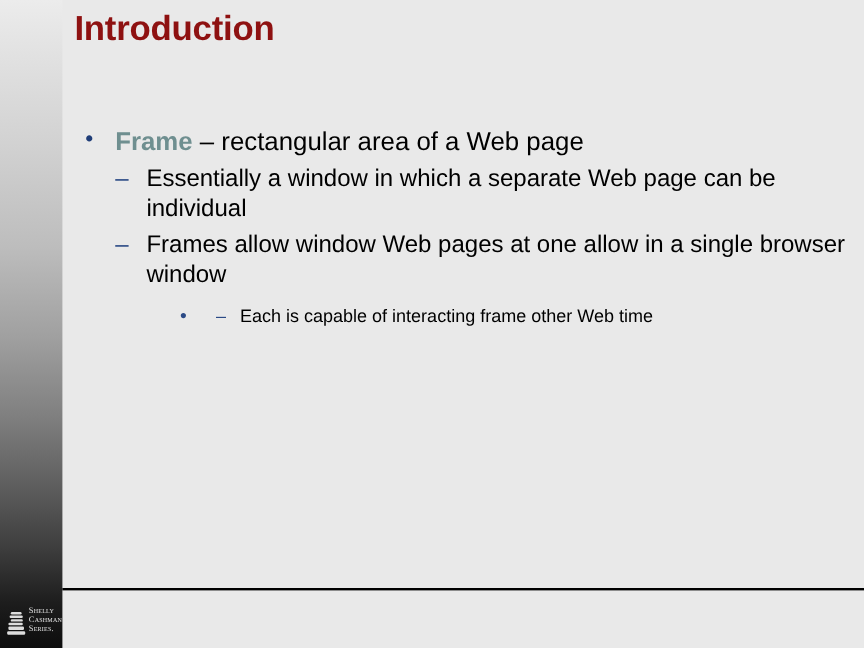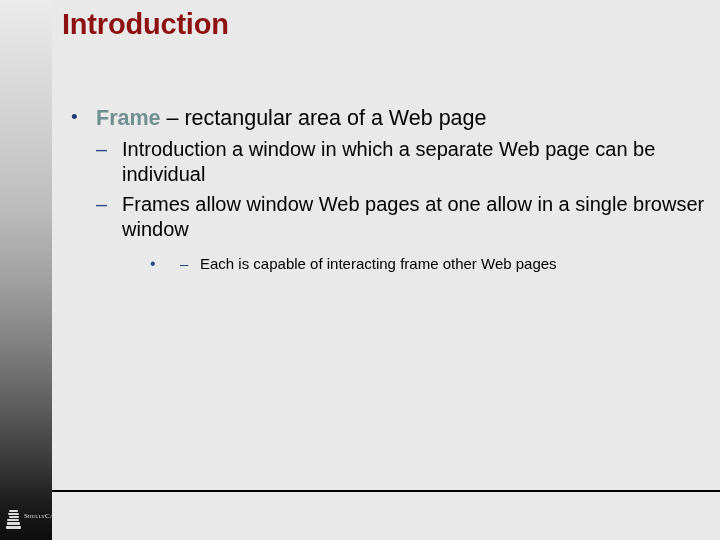--- a/index.html
+++ b/index.html
@@ -79,21 +79,21 @@
   }
   #logo-books i:nth-child(1) { width: 9px;  margin-left: 3px; }
   #logo-books i:nth-child(2) { width: 11px; margin-left: 2px; }
   #logo-books i:nth-child(3) { width: 10px; margin-left: 3px; }
   #logo-books i:nth-child(4) { width: 12px; margin-left: 1px; }
   #logo-books i:nth-child(5) { width: 13px; margin-left: 1px; height: 3px; }
   #logo-books i:nth-child(6) { width: 15px; margin-left: 0px; height: 3px; }
 
   #logo-words {
     display: flex;
-    flex-direction: row;
+    flex-direction: column;
     justify-content: space-between;
     line-height: 1.08;
   }
   #logo-words span {
     font-family: "Liberation Serif", serif;
     font-size: 7px;
     letter-spacing: 0.2px;
     color: #e6e6e6;
     font-variant: small-caps;
     text-transform: capitalize;
@@ -220,36 +220,36 @@
     <div class="lvl1">
       <span class="mk">•</span>
       <span class="txt">
         <span class="kw-frame">Frame</span><span> – </span><span class="u">rectangular area</span><span> of a Web page</span>
       </span>
     </div>
 
     <div class="lvl2">
       <span class="mk">–</span>
       <span class="txt">
-        <span>Introduction a </span><span class="u">window</span><span> in which a </span><span class="u">separate Web page</span><span> can be </span><span class="u">individual</span>
+        <span>Essentially a </span><span class="u">window</span><span> in which a </span><span class="u">separate Web page</span><span> can be </span><span class="u">individual</span>
       </span>
     </div>
 
     <div class="lvl2">
       <span class="mk">–</span>
       <span class="txt">
         <span class="u">Frames</span><span> allow </span><span class="u">window</span><span> Web pages </span><span class="u">at one allow</span><span> in a </span><span class="u">single</span><span> browser window</span>
       </span>
     </div>
 
     <div class="lvl3">
       <span class="mk">•</span>
     </div>
 
     <div class="lvl4">
       <span class="mk">–</span>
       <span class="txt">
-        <span>Each is capable of </span><span class="u">interacting</span><span> frame </span><span class="u">other Web pages</span>
+        <span>Each is capable of </span><span class="u">interacting</span><span> frame </span><span class="u">other Web time</span>
       </span>
     </div>
 
   </div>
 </div>
 
 </body></html>

